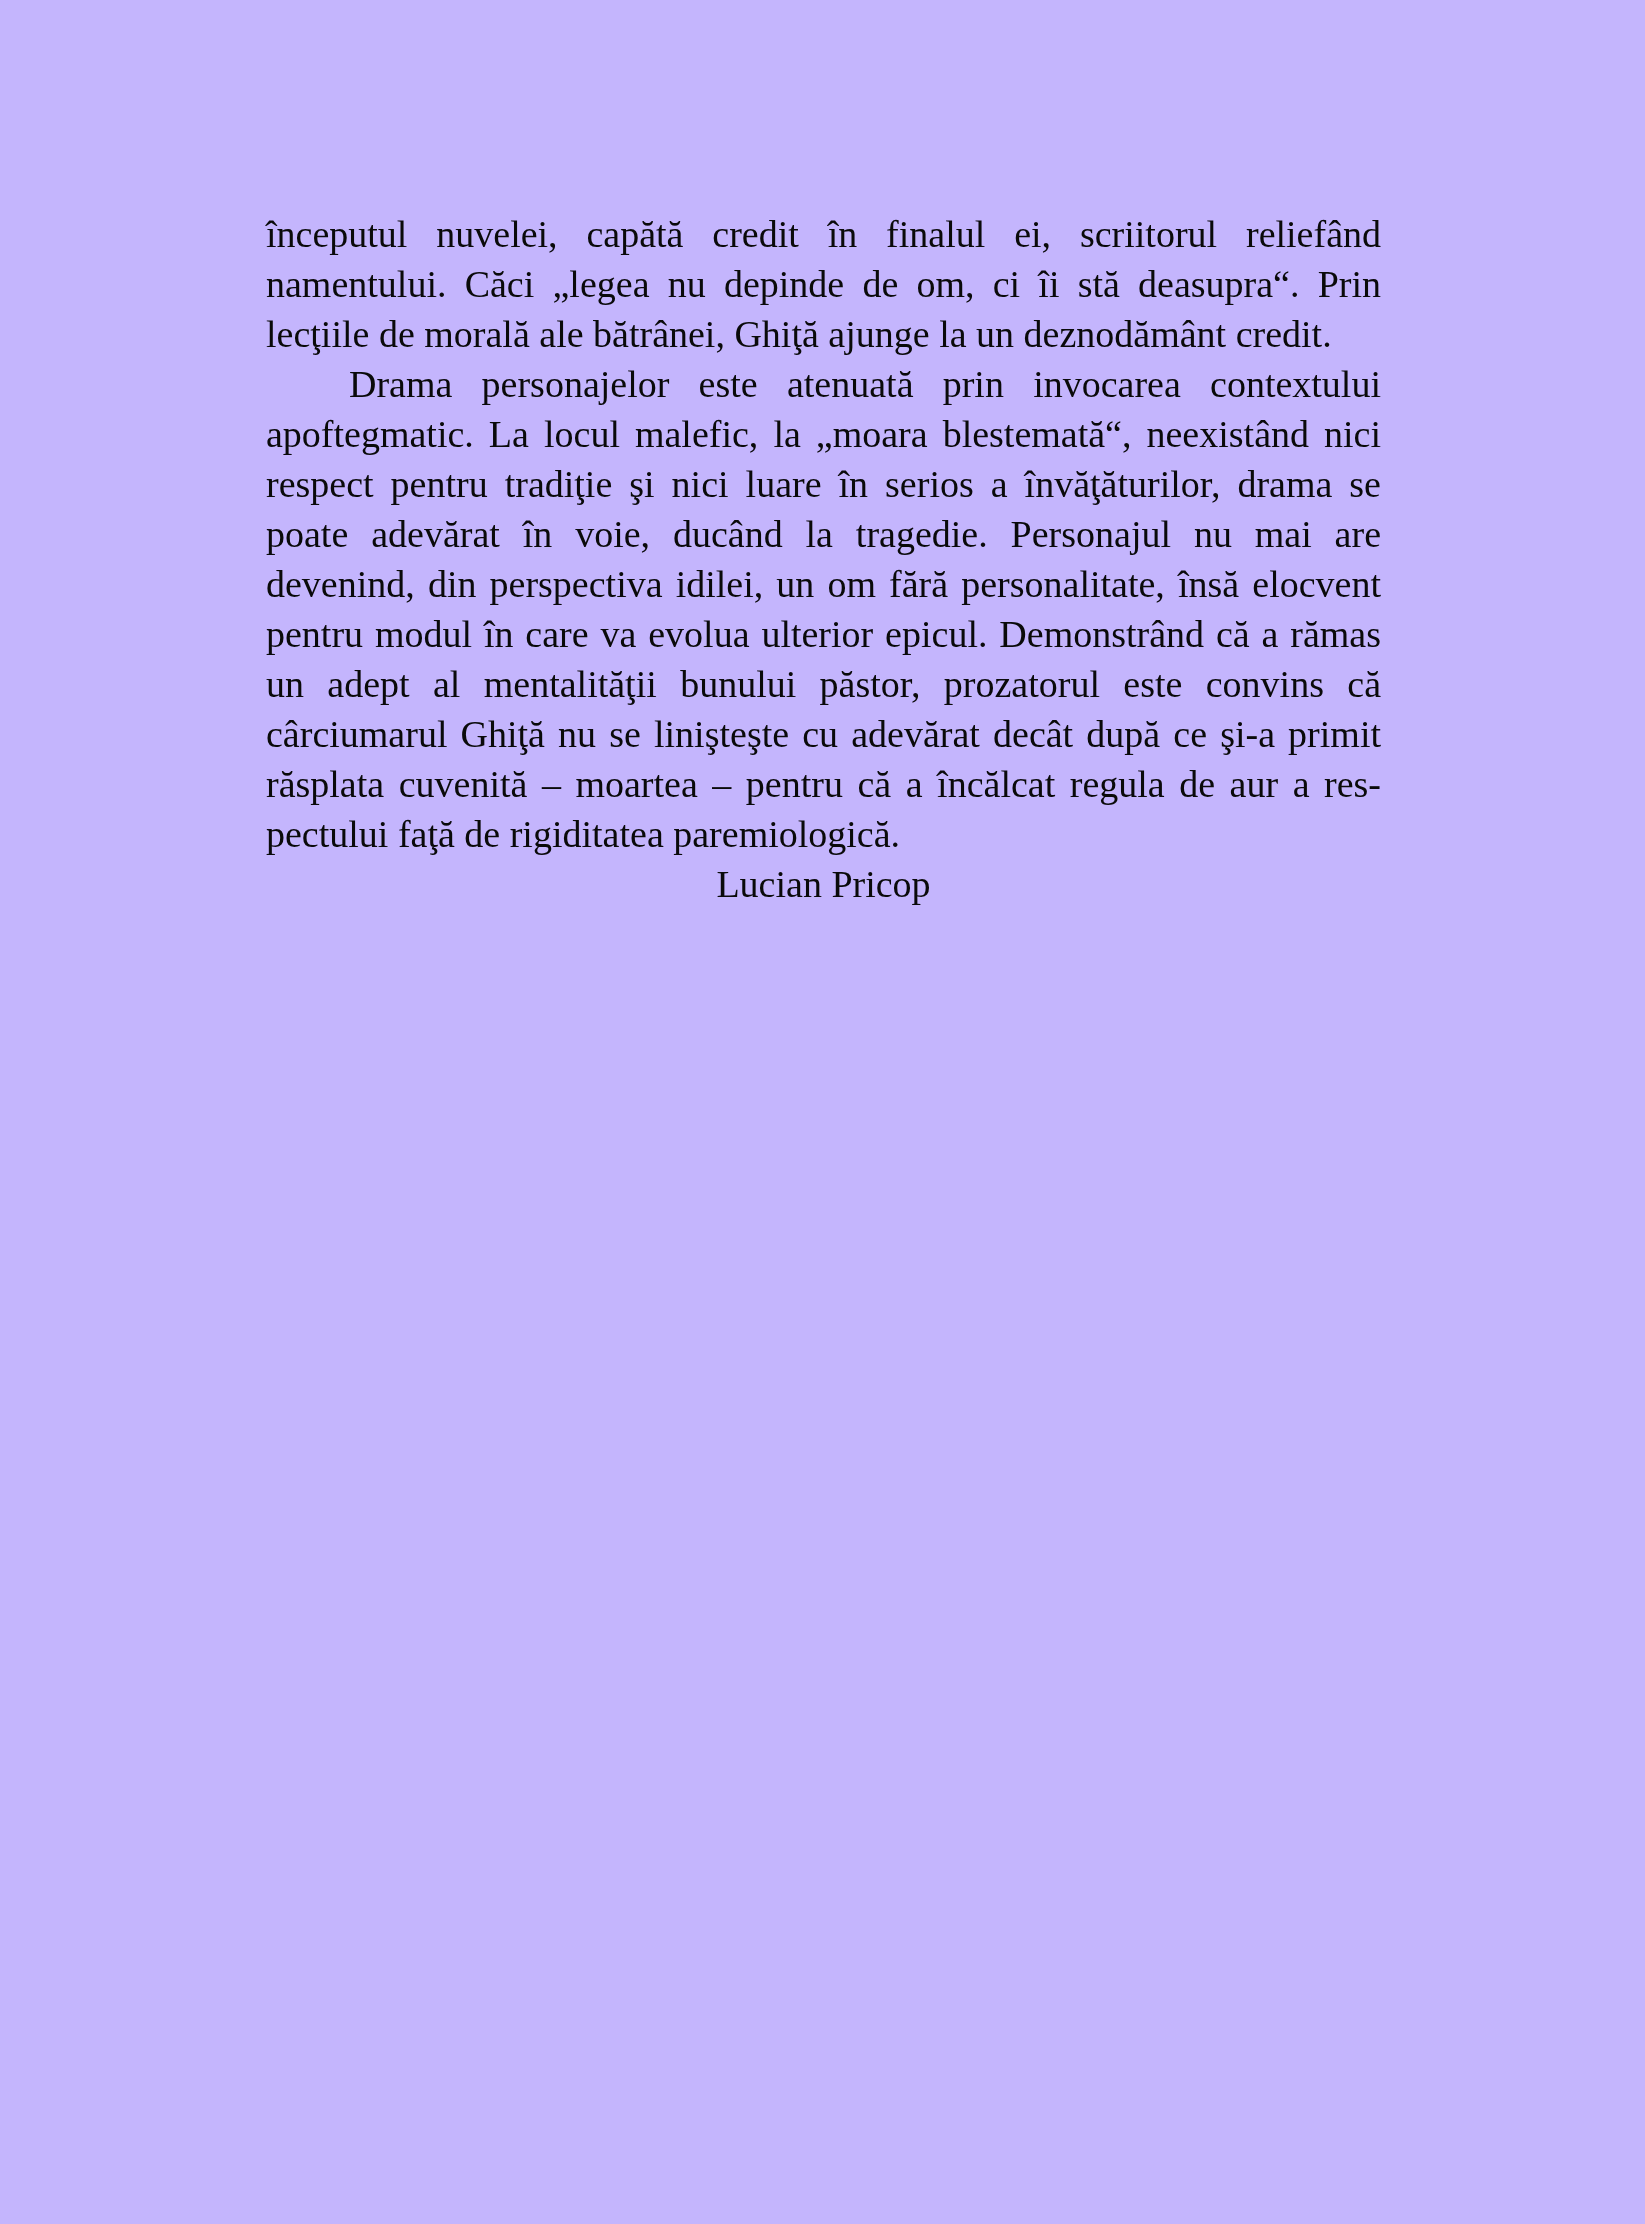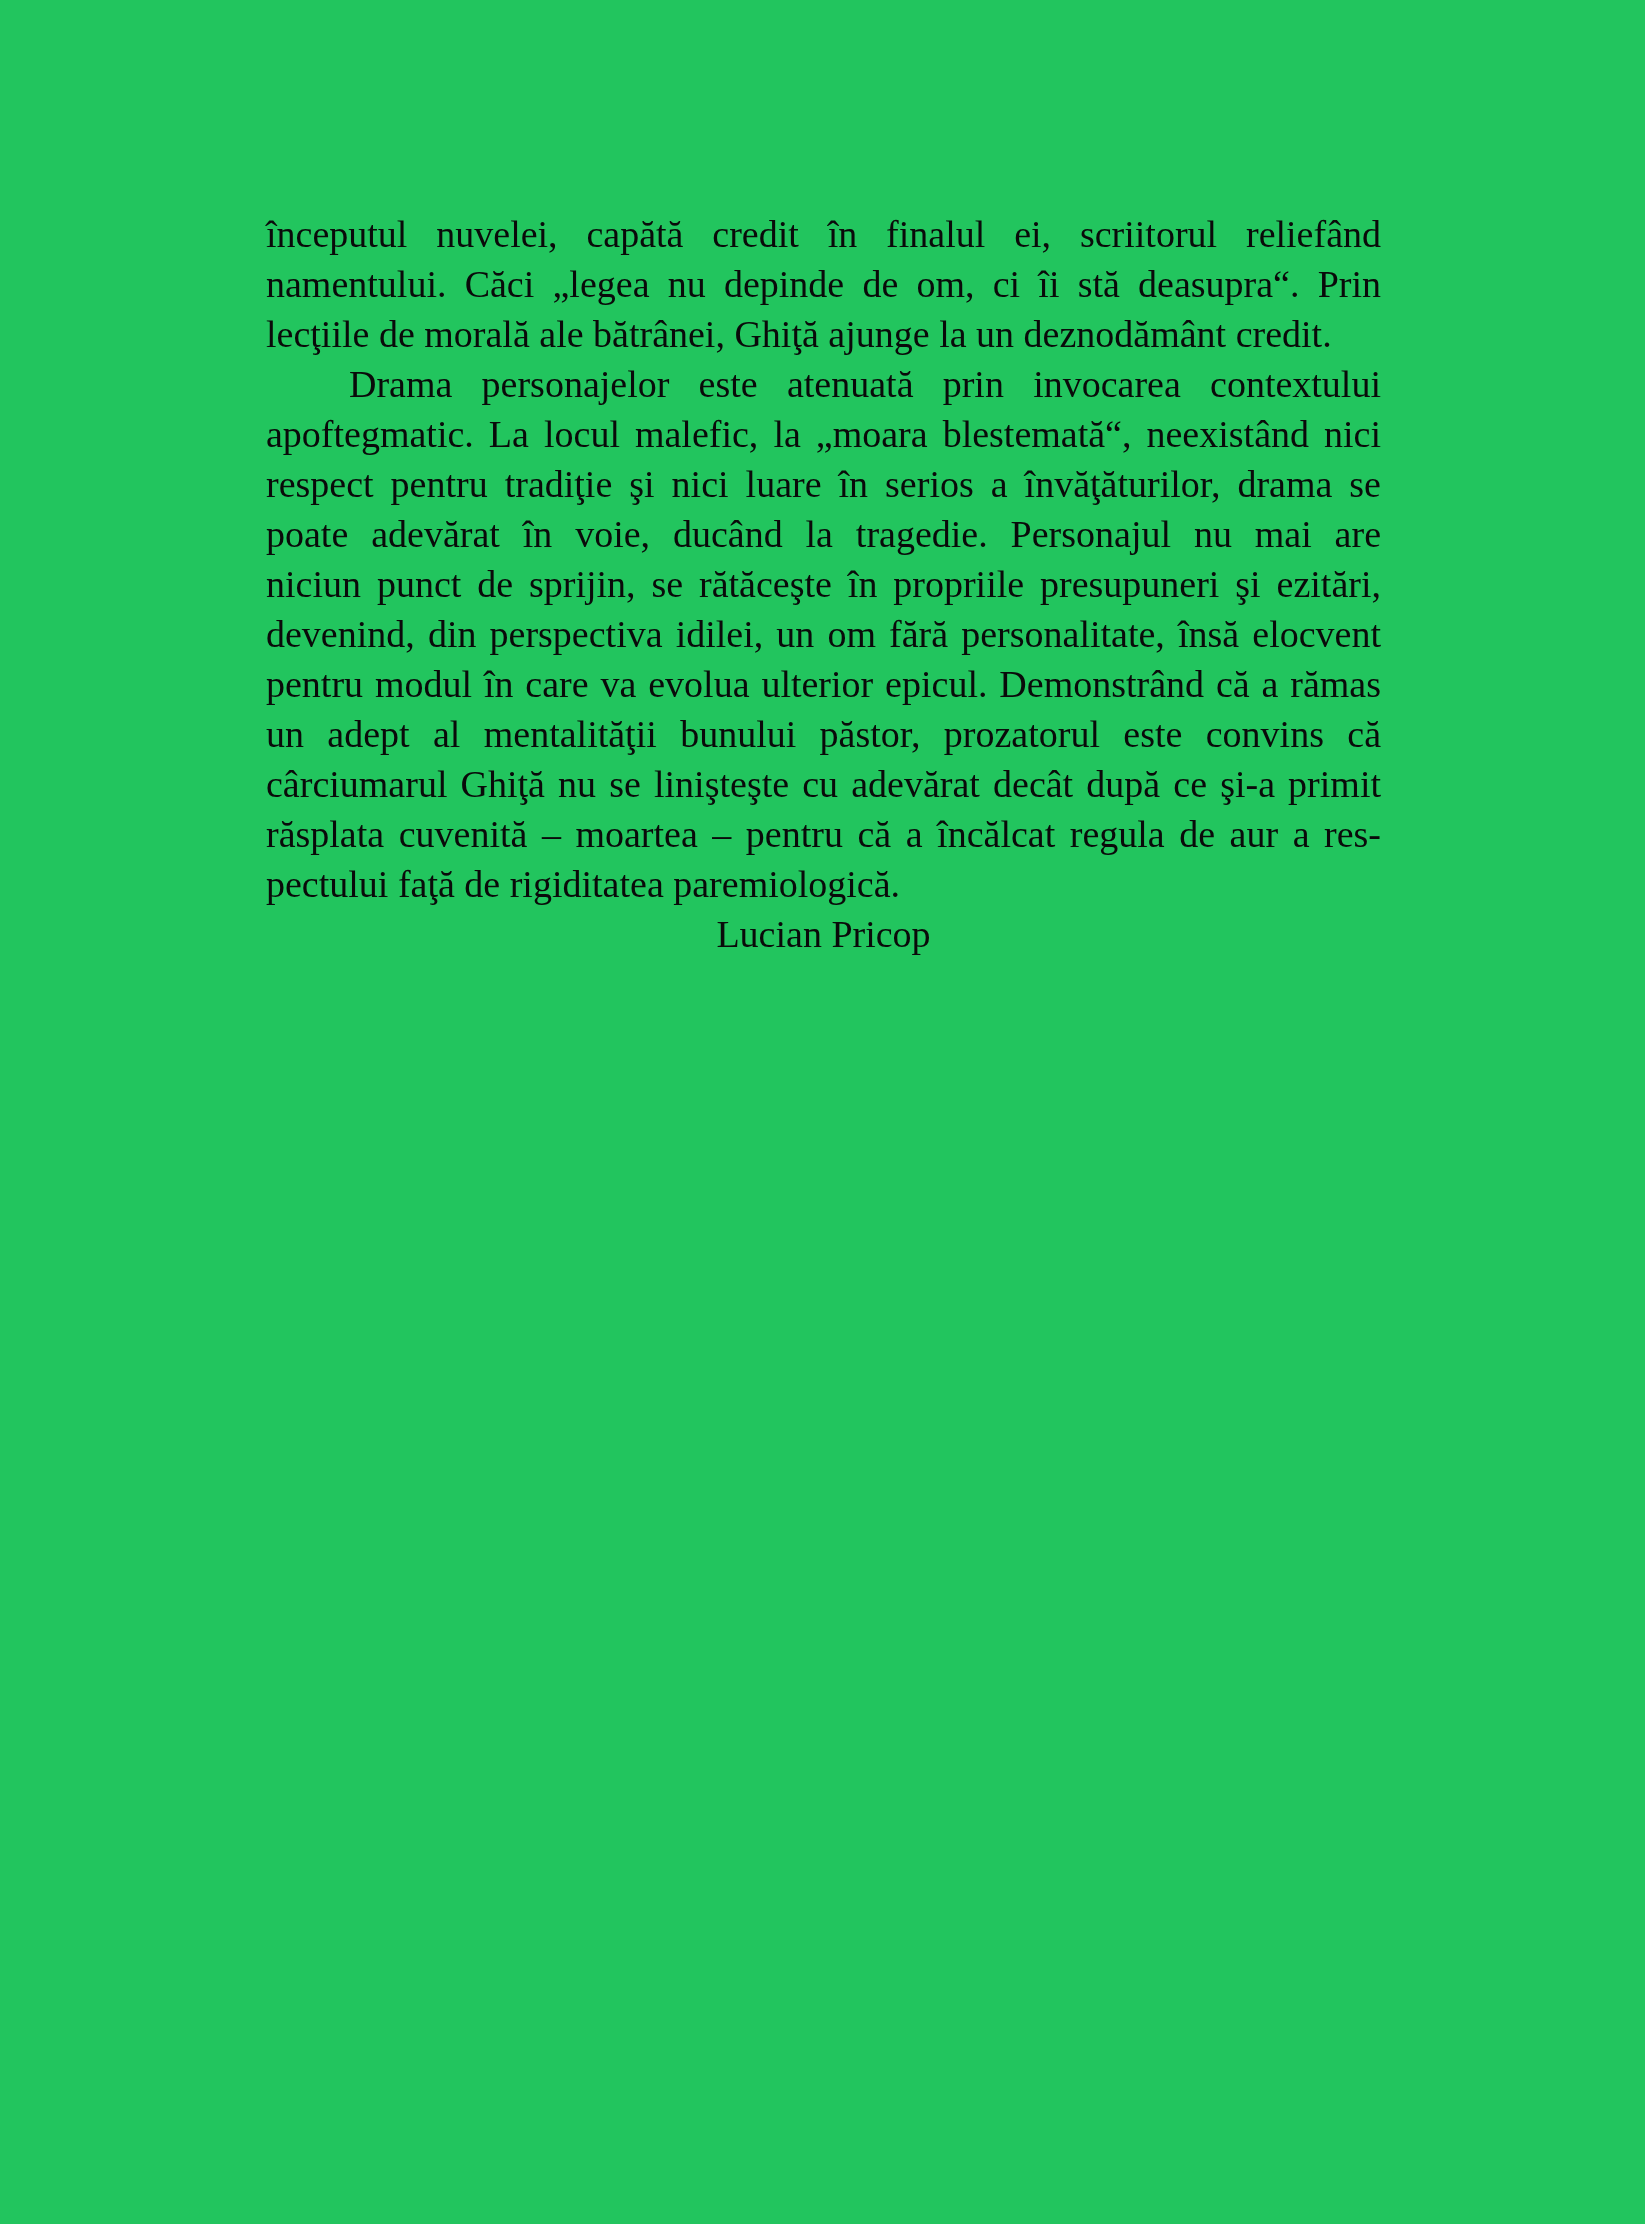--- a/index.html
+++ b/index.html
@@ -1,20 +1,20 @@
 <!DOCTYPE html>
 <html style="font-size:15px"><head>
 <meta charset="utf-8">
 <style>
   html, body { margin: 0; padding: 0; background: #ffffff; }
   .page {
     position: relative;
     width: 1646px;
     height: 2224px;
-    background: #22c55e;
+    background: #c4b5fd;
     color: #0a0a0a;
     font-family: "Liberation Serif", serif;
     overflow: hidden;
   }
   .text-block {
     position: absolute;
     left: 266px;
     top: 209px;
     width: 1115px;
     font-size: 38px;
@@ -41,21 +41,20 @@
 <div class="page">
   <div class="text-block">
     <div id="paragraphs-container">
         <div class="line"><span class="seg normal">începutul nuvelei, capătă credit în finalul ei, scriitorul reliefând</span></div>
         <div class="line"><span class="seg normal">namentului. Căci „legea nu depinde de om, ci îi stă deasupra“. Prin</span></div>
         <div class="line last"><span class="seg italic">lecţiile de morală</span><span class="seg normal"> ale bătrânei, Ghiţă ajunge la un deznodământ credit.</span></div>
         <div class="line indent"><span class="seg normal">Drama personajelor este atenuată prin invocarea contextului</span></div>
         <div class="line"><span class="seg normal">apoftegmatic. La locul malefic, la „moara blestemată“, neexistând nici</span></div>
         <div class="line"><span class="seg normal">respect pentru tradiţie şi nici luare în serios a învăţăturilor, drama se</span></div>
         <div class="line"><span class="seg normal">poate adevărat în voie, ducând la tragedie. Personajul nu mai are</span></div>
-        <div class="line"><span class="seg normal">niciun punct de sprijin, se rătăceşte în propriile presupuneri şi ezitări,</span></div>
         <div class="line"><span class="seg normal">devenind, din perspectiva idilei, un om fără personalitate, însă elocvent</span></div>
         <div class="line"><span class="seg normal">pentru modul în care va evolua ulterior epicul. Demonstrând că a rămas</span></div>
         <div class="line"><span class="seg normal">un adept al mentalităţii </span><span class="seg italic">bunului păstor,</span><span class="seg normal"> prozatorul este convins că</span></div>
         <div class="line"><span class="seg normal">cârciumarul Ghiţă nu se linişteşte cu adevărat decât după ce şi-a primit</span></div>
         <div class="line"><span class="seg normal">răsplata cuvenită – moartea – pentru că a încălcat regula de aur a res-</span></div>
         <div class="line last"><span class="seg normal">pectului faţă de rigiditatea paremiologică.</span></div>
       </div>
     <div class="signature">Lucian Pricop</div>
   </div>
 </div>

